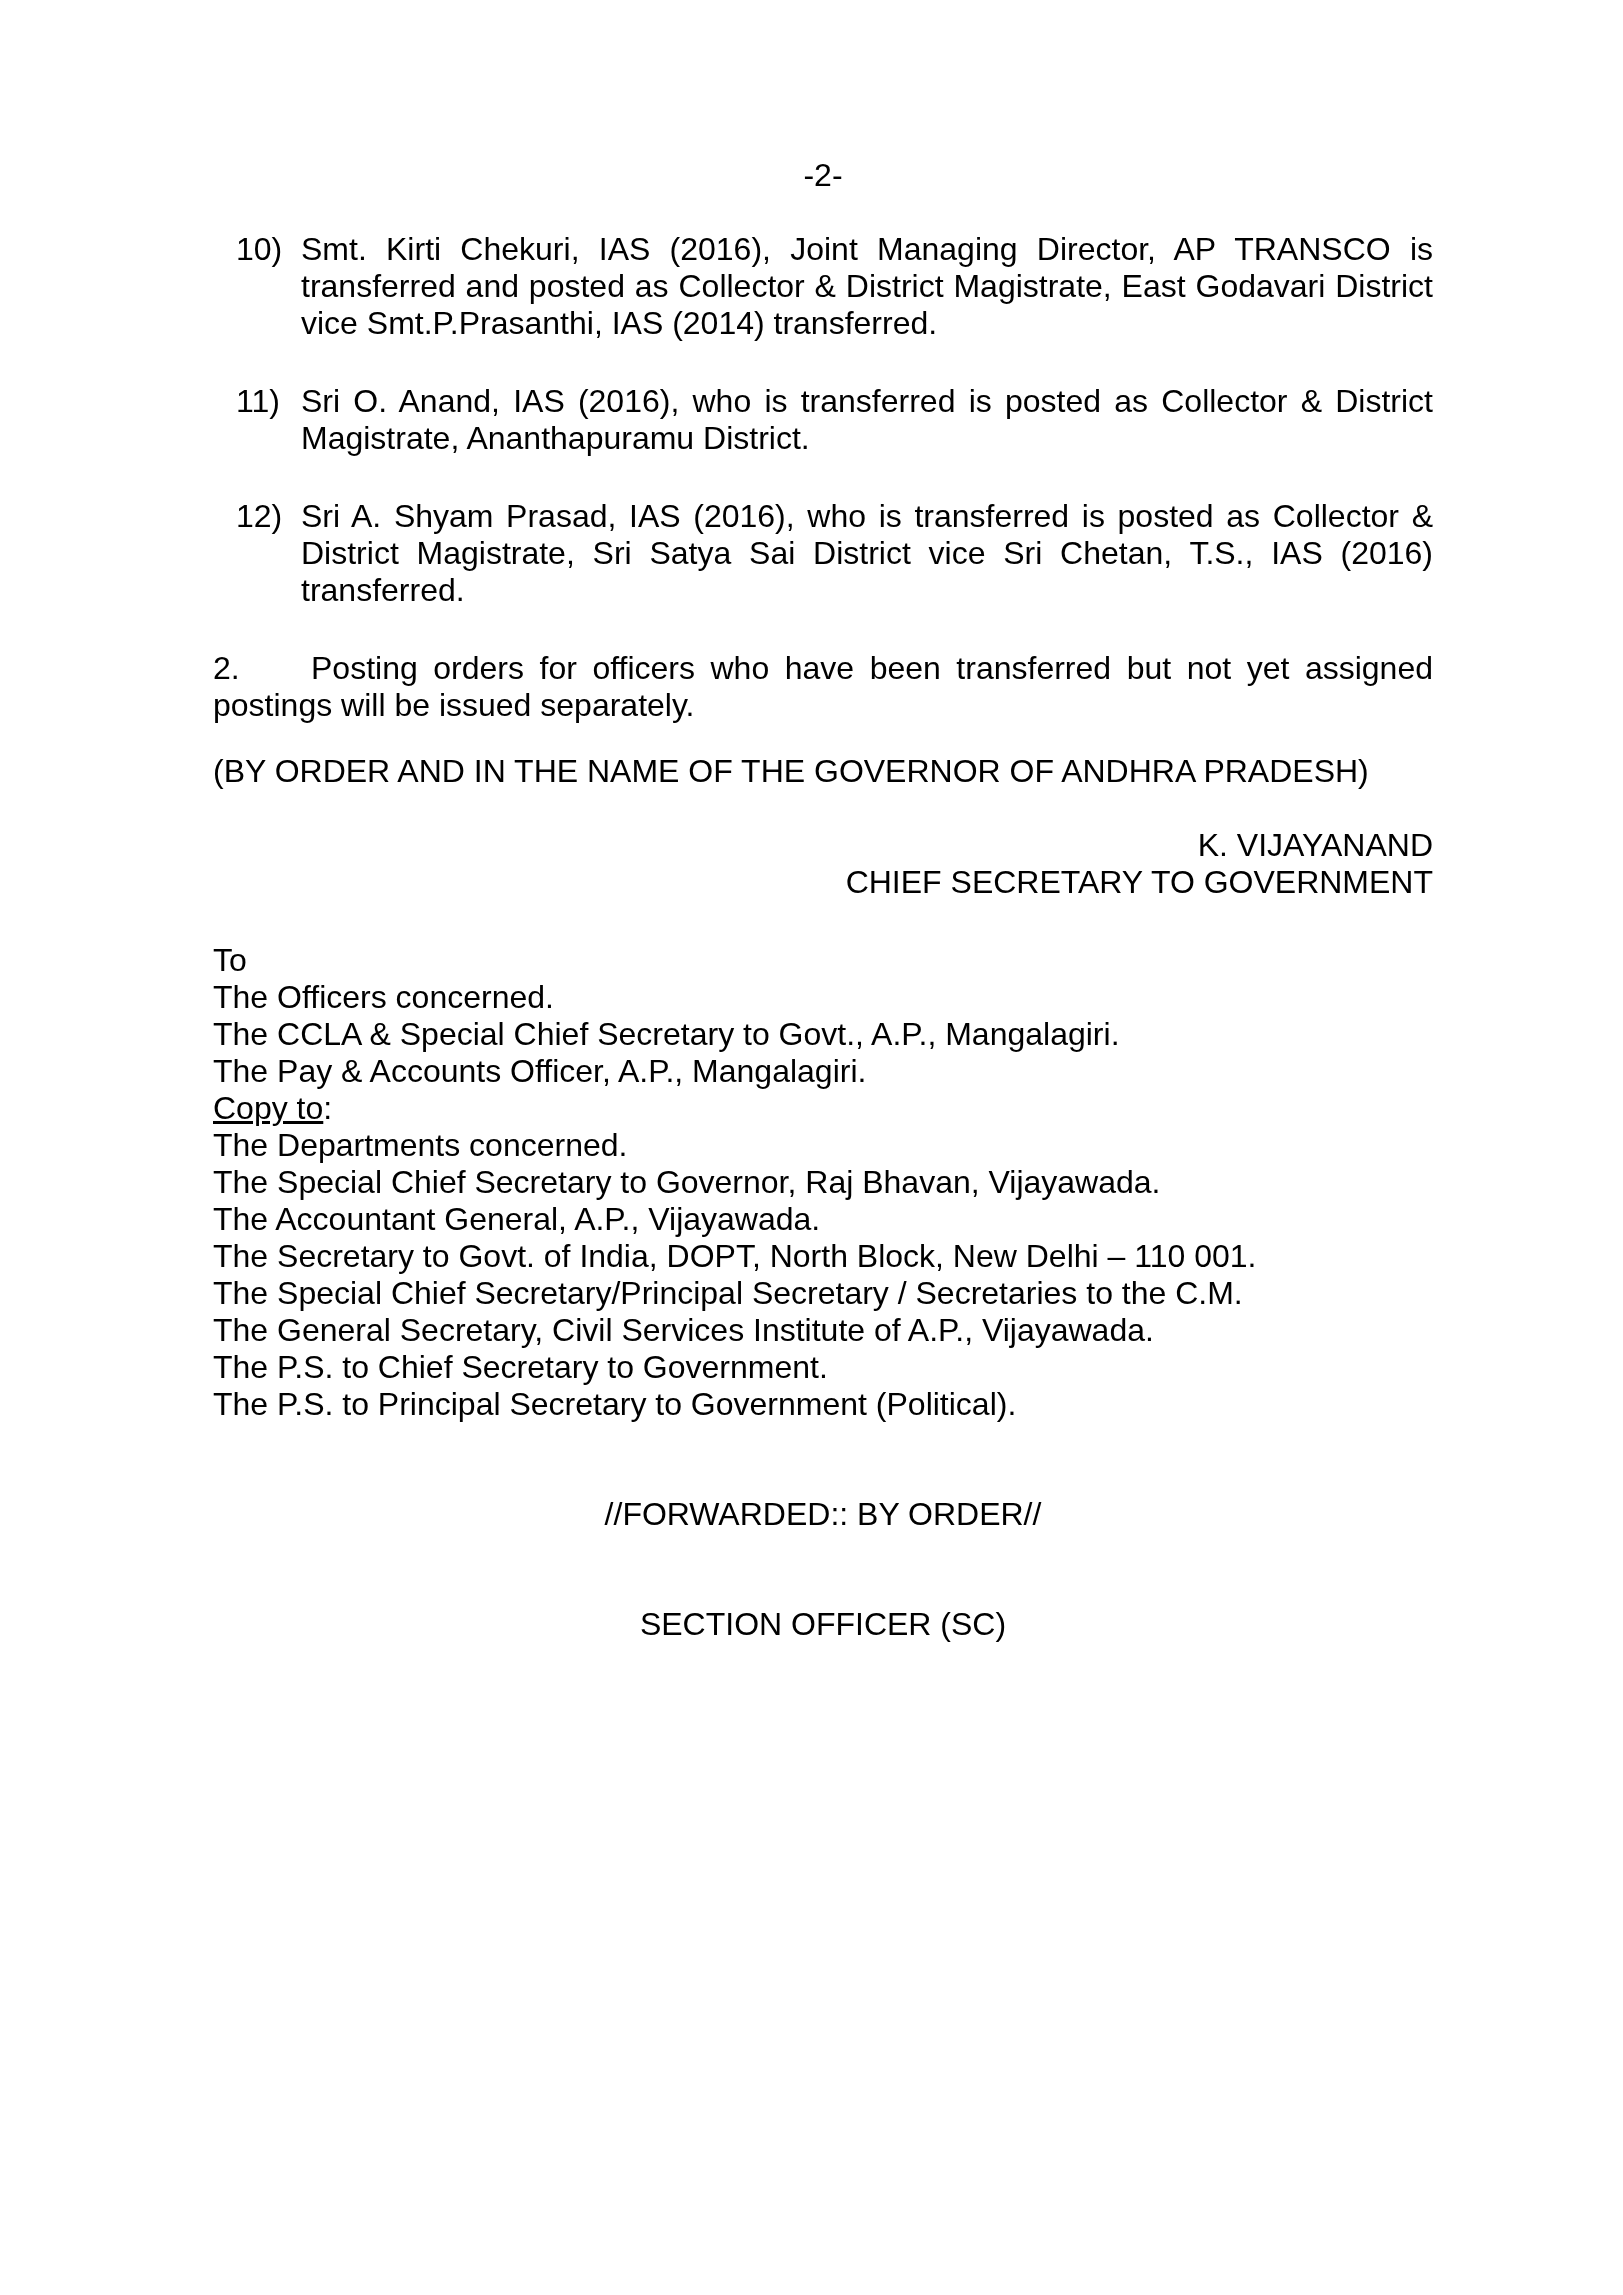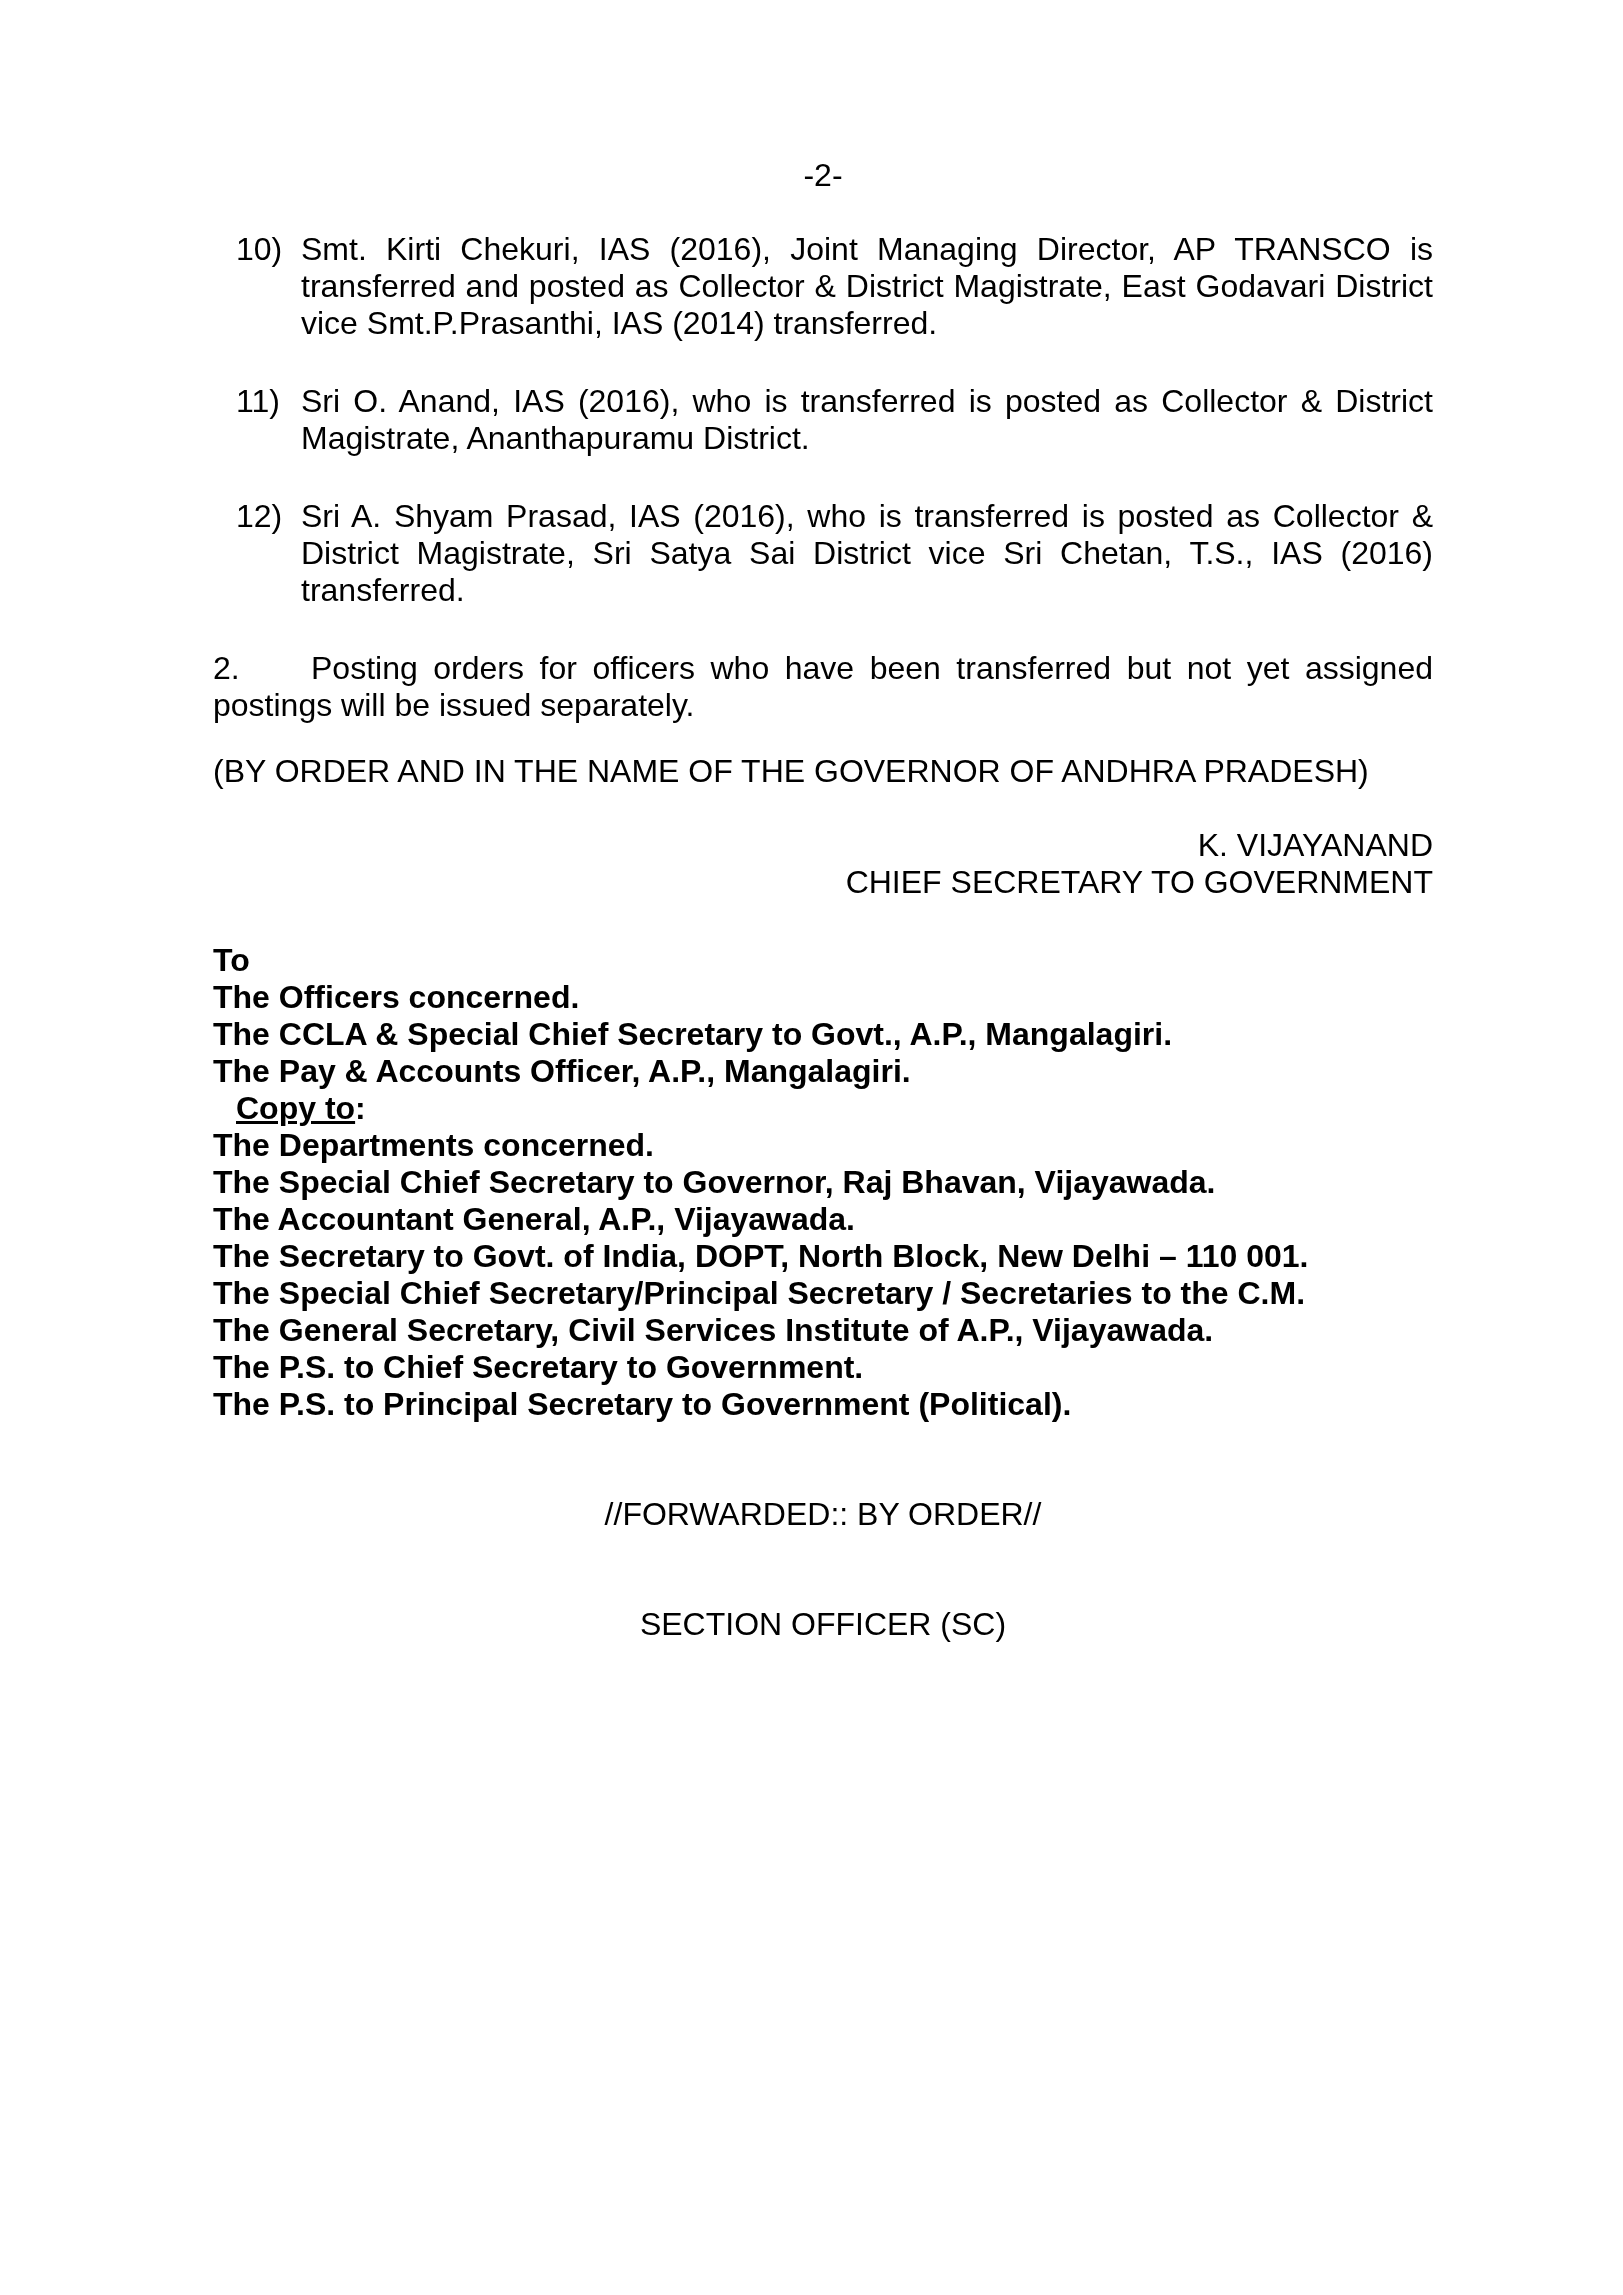--- a/index.html
+++ b/index.html
@@ -59,25 +59,23 @@
     margin-top: 37px;
     margin-left: auto;
     width: 602px;
     text-align: right;
   }
   .addr {
     margin-top: 41px;
   }
   .addr .line {
     white-space: nowrap;
-    font-weight: bold;
   }
   .copy-underline {
     text-decoration: underline;
-    margin-left: 23px;
   }
   .forwarded {
     margin-top: 73px;
     text-align: center;
   }
   .section-officer {
     margin-top: 73px;
     text-align: center;
   }
 </style>

